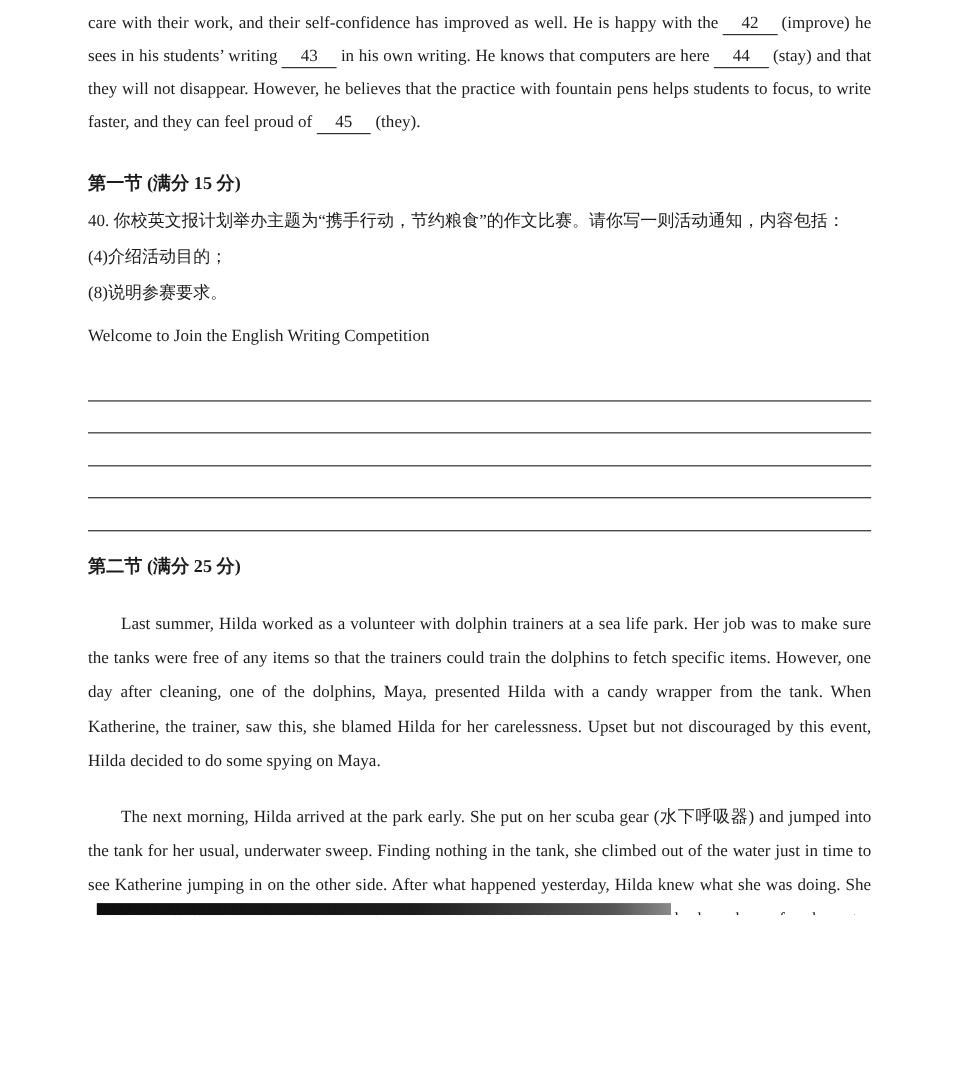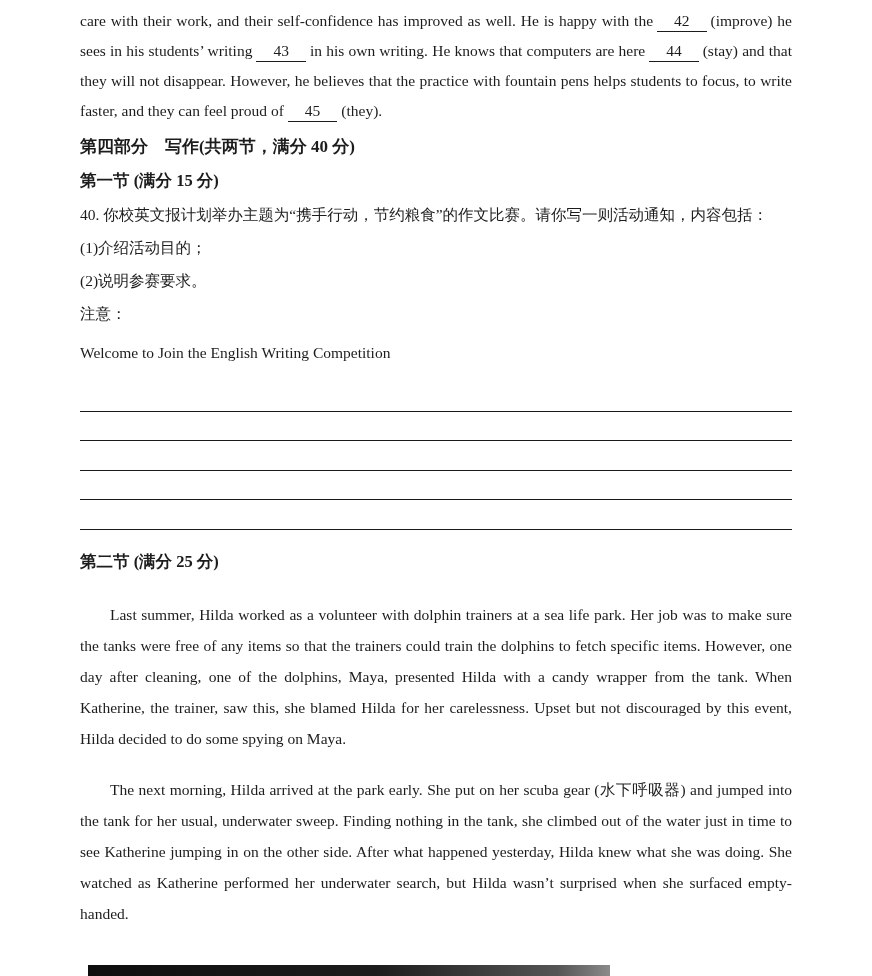--- a/index.html
+++ b/index.html
@@ -3,21 +3,21 @@
 <meta charset="utf-8">
 <style>
   html, body {
     margin: 0;
     padding: 0;
     background: #ffffff;
   }
   .page {
     position: relative;
     width: 872px;
-    height: 976px;
+    height: 832px;
     margin: 0 auto;
     background: #ffffff;
     color: #1c1c1c;
     font-family: "Liberation Serif", "DejaVu Serif", serif;
     font-size: 15.5px;
     box-sizing: border-box;
     padding: 6px 80px 0 80px;
     overflow: hidden;
   }
   p { margin: 0; }
@@ -41,20 +41,21 @@
   .heading-major {
     font-weight: bold;
     font-size: 17px;
     line-height: 34px;
     margin-top: 4px;
   }
   .heading-section {
     font-weight: bold;
     font-size: 16.5px;
     line-height: 34px;
+    margin-top: 24px;
   }
   .cn-line {
     line-height: 33px;
     text-align: justify;
   }
   .comp-title {
     line-height: 30px;
     margin-top: 8px;
   }
   .writing-lines {
@@ -76,28 +77,26 @@
     background: linear-gradient(to right, #0e0e0e 0%, #1c1c1c 55%, #555555 90%, #8a8a8a 100%);
   }
 </style>
 </head>
 <body>
 
 <div class="page">
 
   <p class="para"><span>care with their work, and their self-confidence has improved as well. He is happy with the</span><span class="blank">42</span><span>(improve) he sees in his students’ writing</span><span class="blank">43</span><span>in his own writing. He knows that computers are here</span><span class="blank">44</span><span>(stay) and that they will not disappear. However, he believes that the practice with fountain pens helps students to focus, to write faster, and they can feel proud of</span><span class="blank">45</span><span>(they).</span></p>
 
-  <div class="heading-major">第四部分　写作(共两节，满分 40 分)</div>
 
   <div class="heading-section">第一节  (满分 15 分)</div>
 
   <div class="cn-line">40. 你校英文报计划举办主题为“携手行动，节约粮食”的作文比赛。请你写一则活动通知，内容包括：</div>
-  <div class="cn-line">(1)介绍活动目的；</div>
-  <div class="cn-line">(2)说明参赛要求。</div>
-  <div class="cn-line">注意：</div>
+  <div class="cn-line">(4)介绍活动目的；</div>
+  <div class="cn-line">(8)说明参赛要求。</div>
 
   <div class="comp-title">Welcome to Join the English Writing Competition</div>
 
   <div class="writing-lines">
       <div class="writing-line"></div>
       <div class="writing-line"></div>
       <div class="writing-line"></div>
       <div class="writing-line"></div>
       <div class="writing-line"></div>
     </div>

